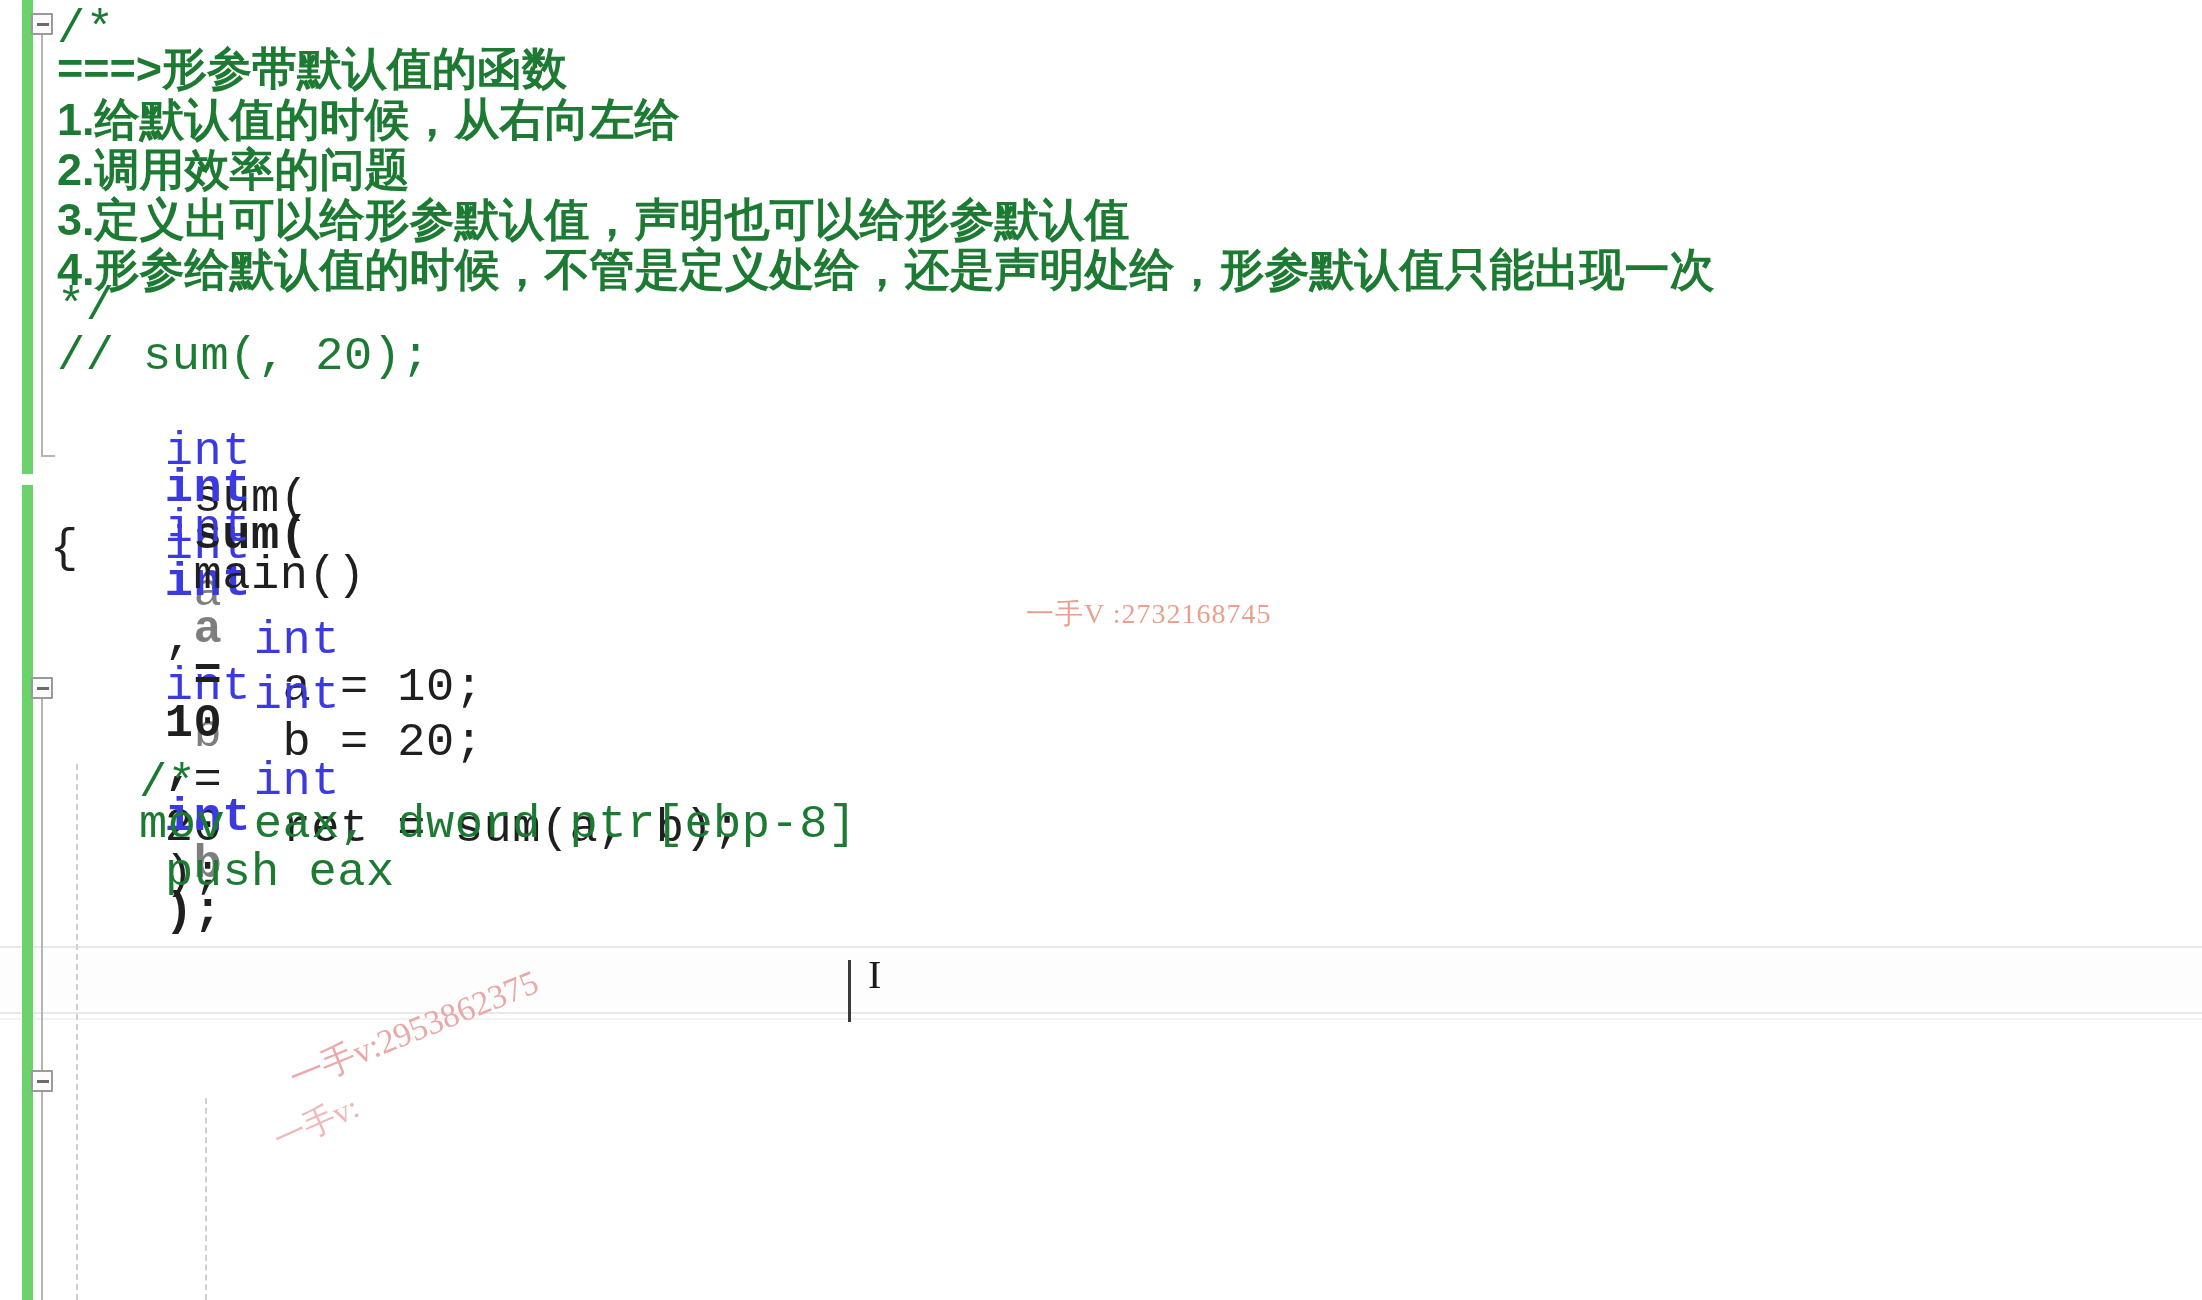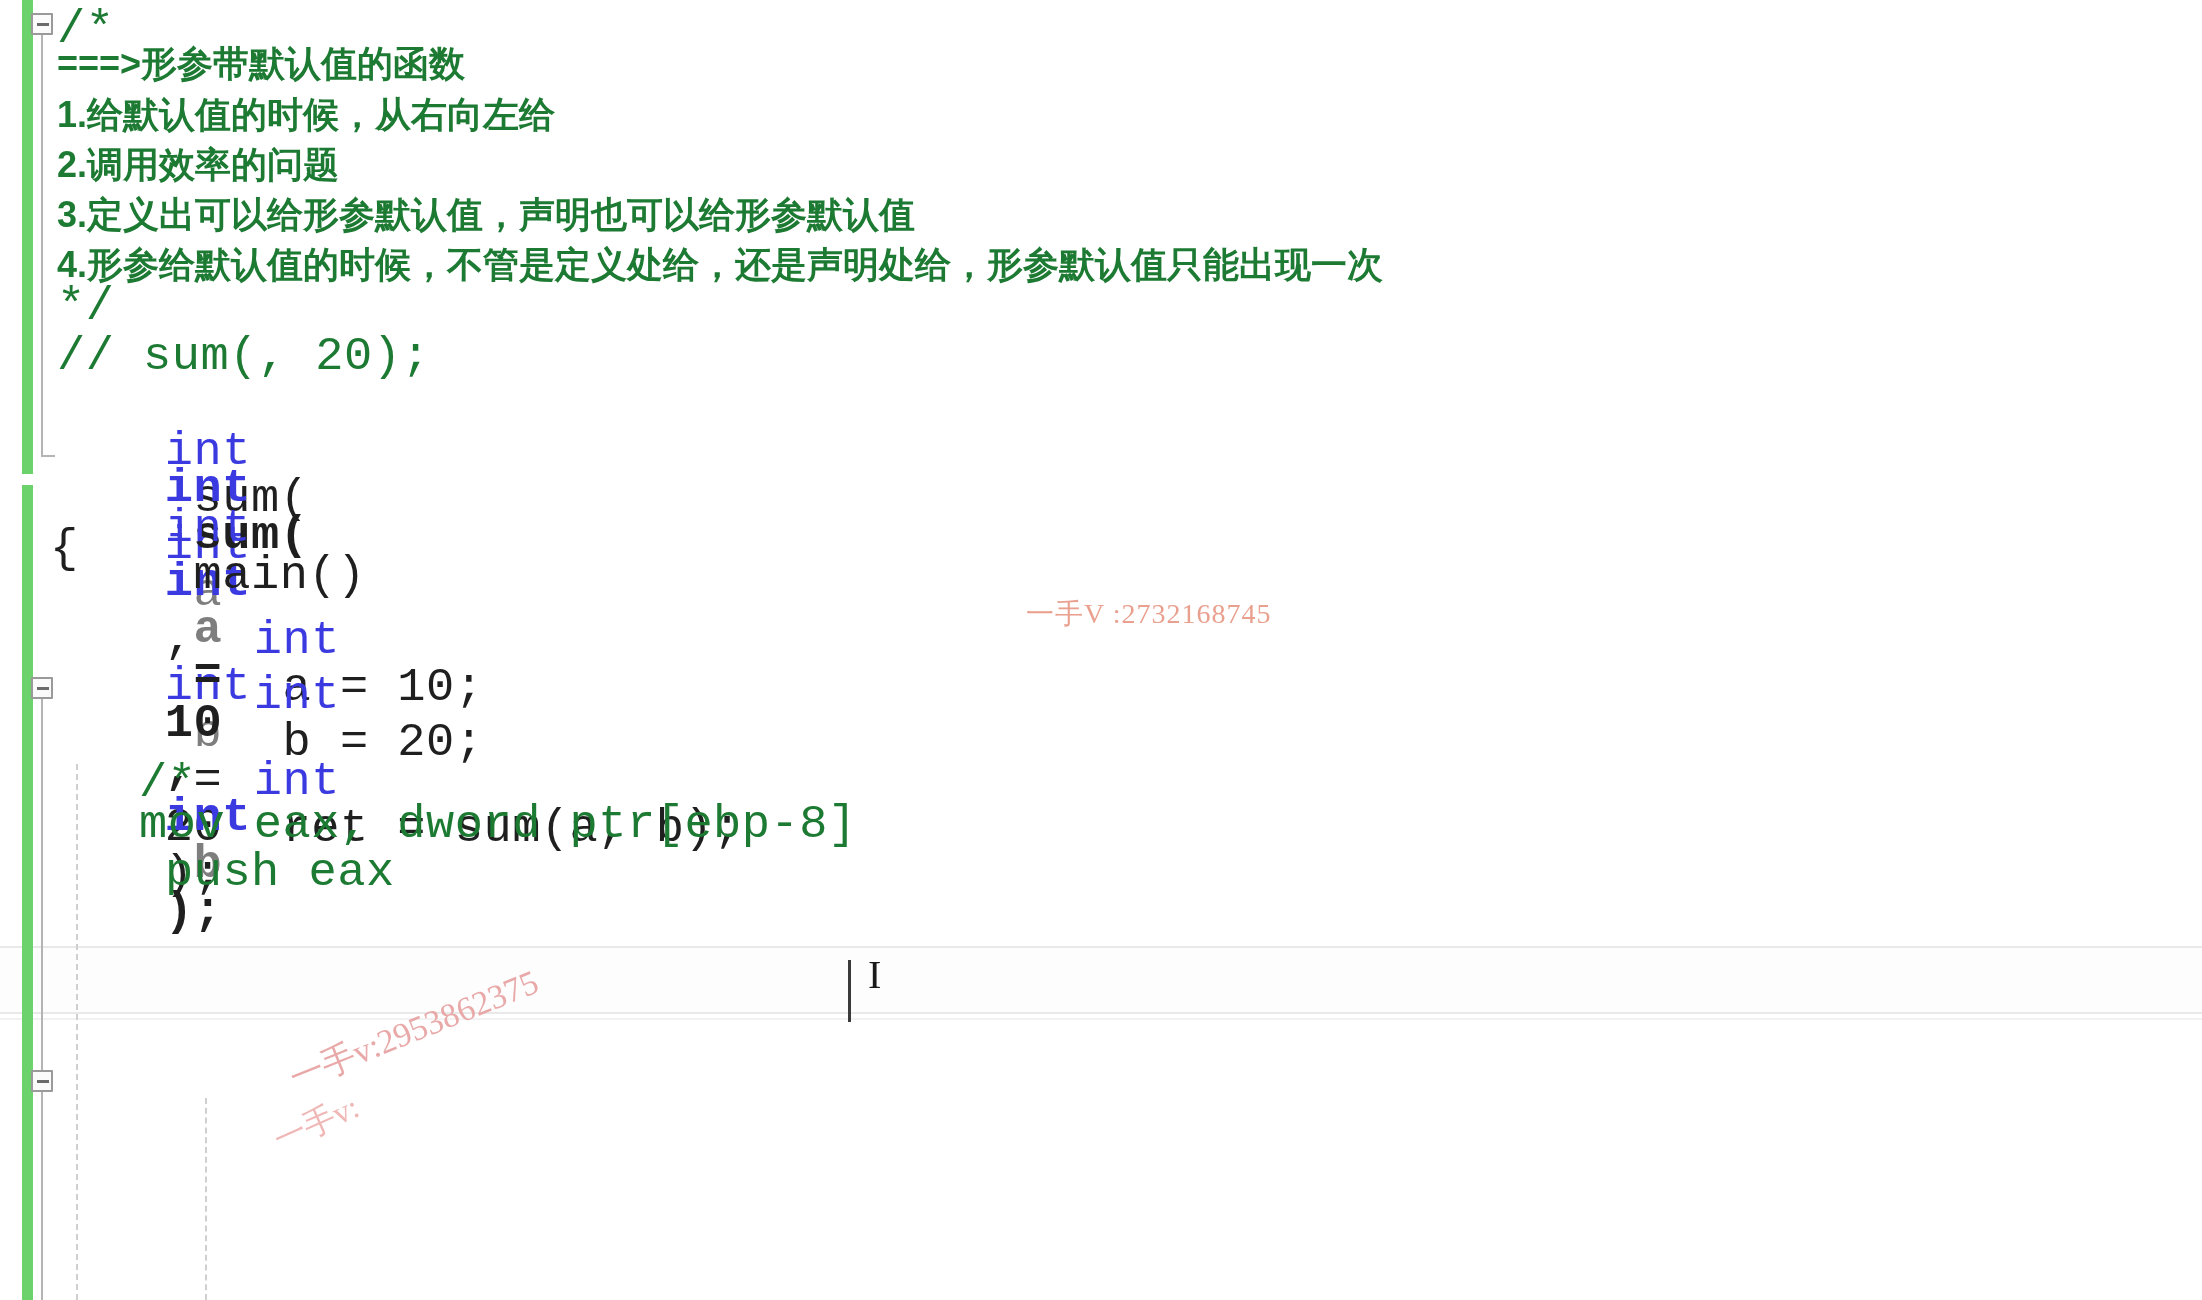--- a/index.html
+++ b/index.html
@@ -99,21 +99,21 @@
     line-height: 1;
   }
   
   .mono {
     font-family: "Liberation Mono", monospace;
     font-size: 47px;
     letter-spacing: 0.5px;
   }
   .cjk {
     font-family: "Liberation Sans", "DejaVu Sans", sans-serif;
-    font-size: 36px;
+    font-size: 45px;
     font-weight: 700;
     letter-spacing: 0px;
   }
 
   .c-comment  { color: #1d7a33; }
   .c-keyword  { color: #3a3ae0; }
   .c-plain    { color: #1f1f1f; }
   .c-ident    { color: #7e7e7e; }
 
   

